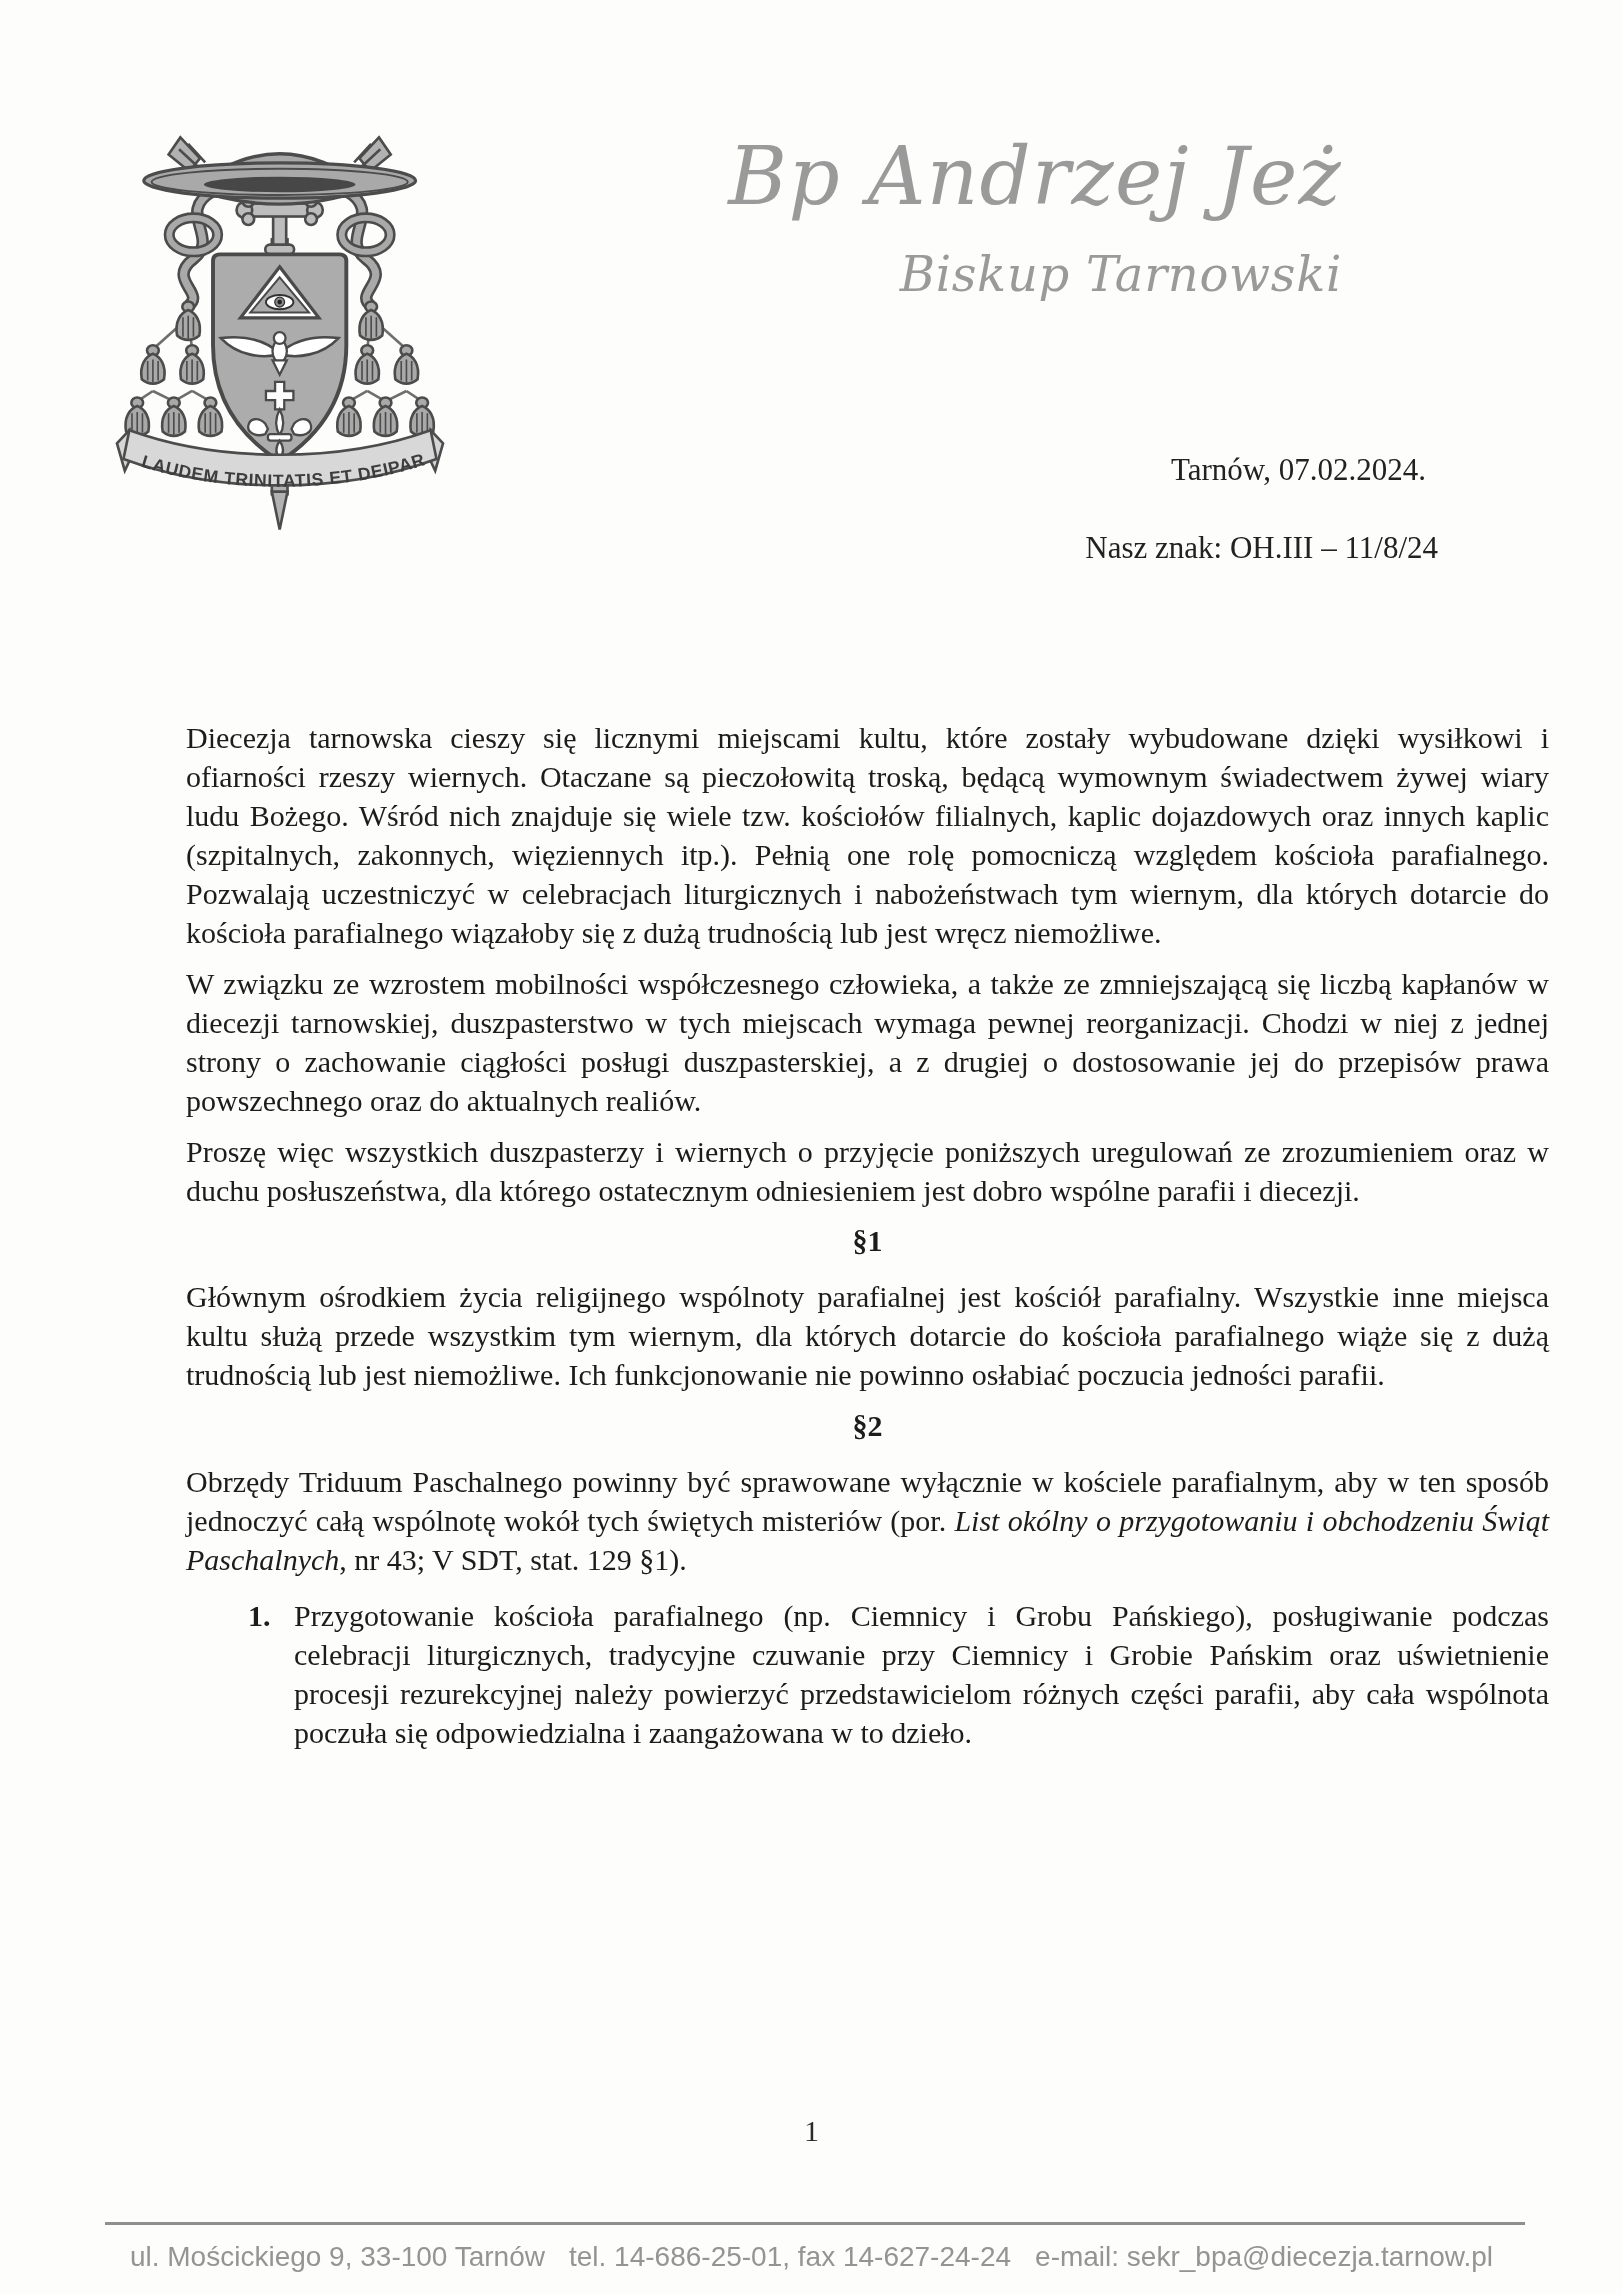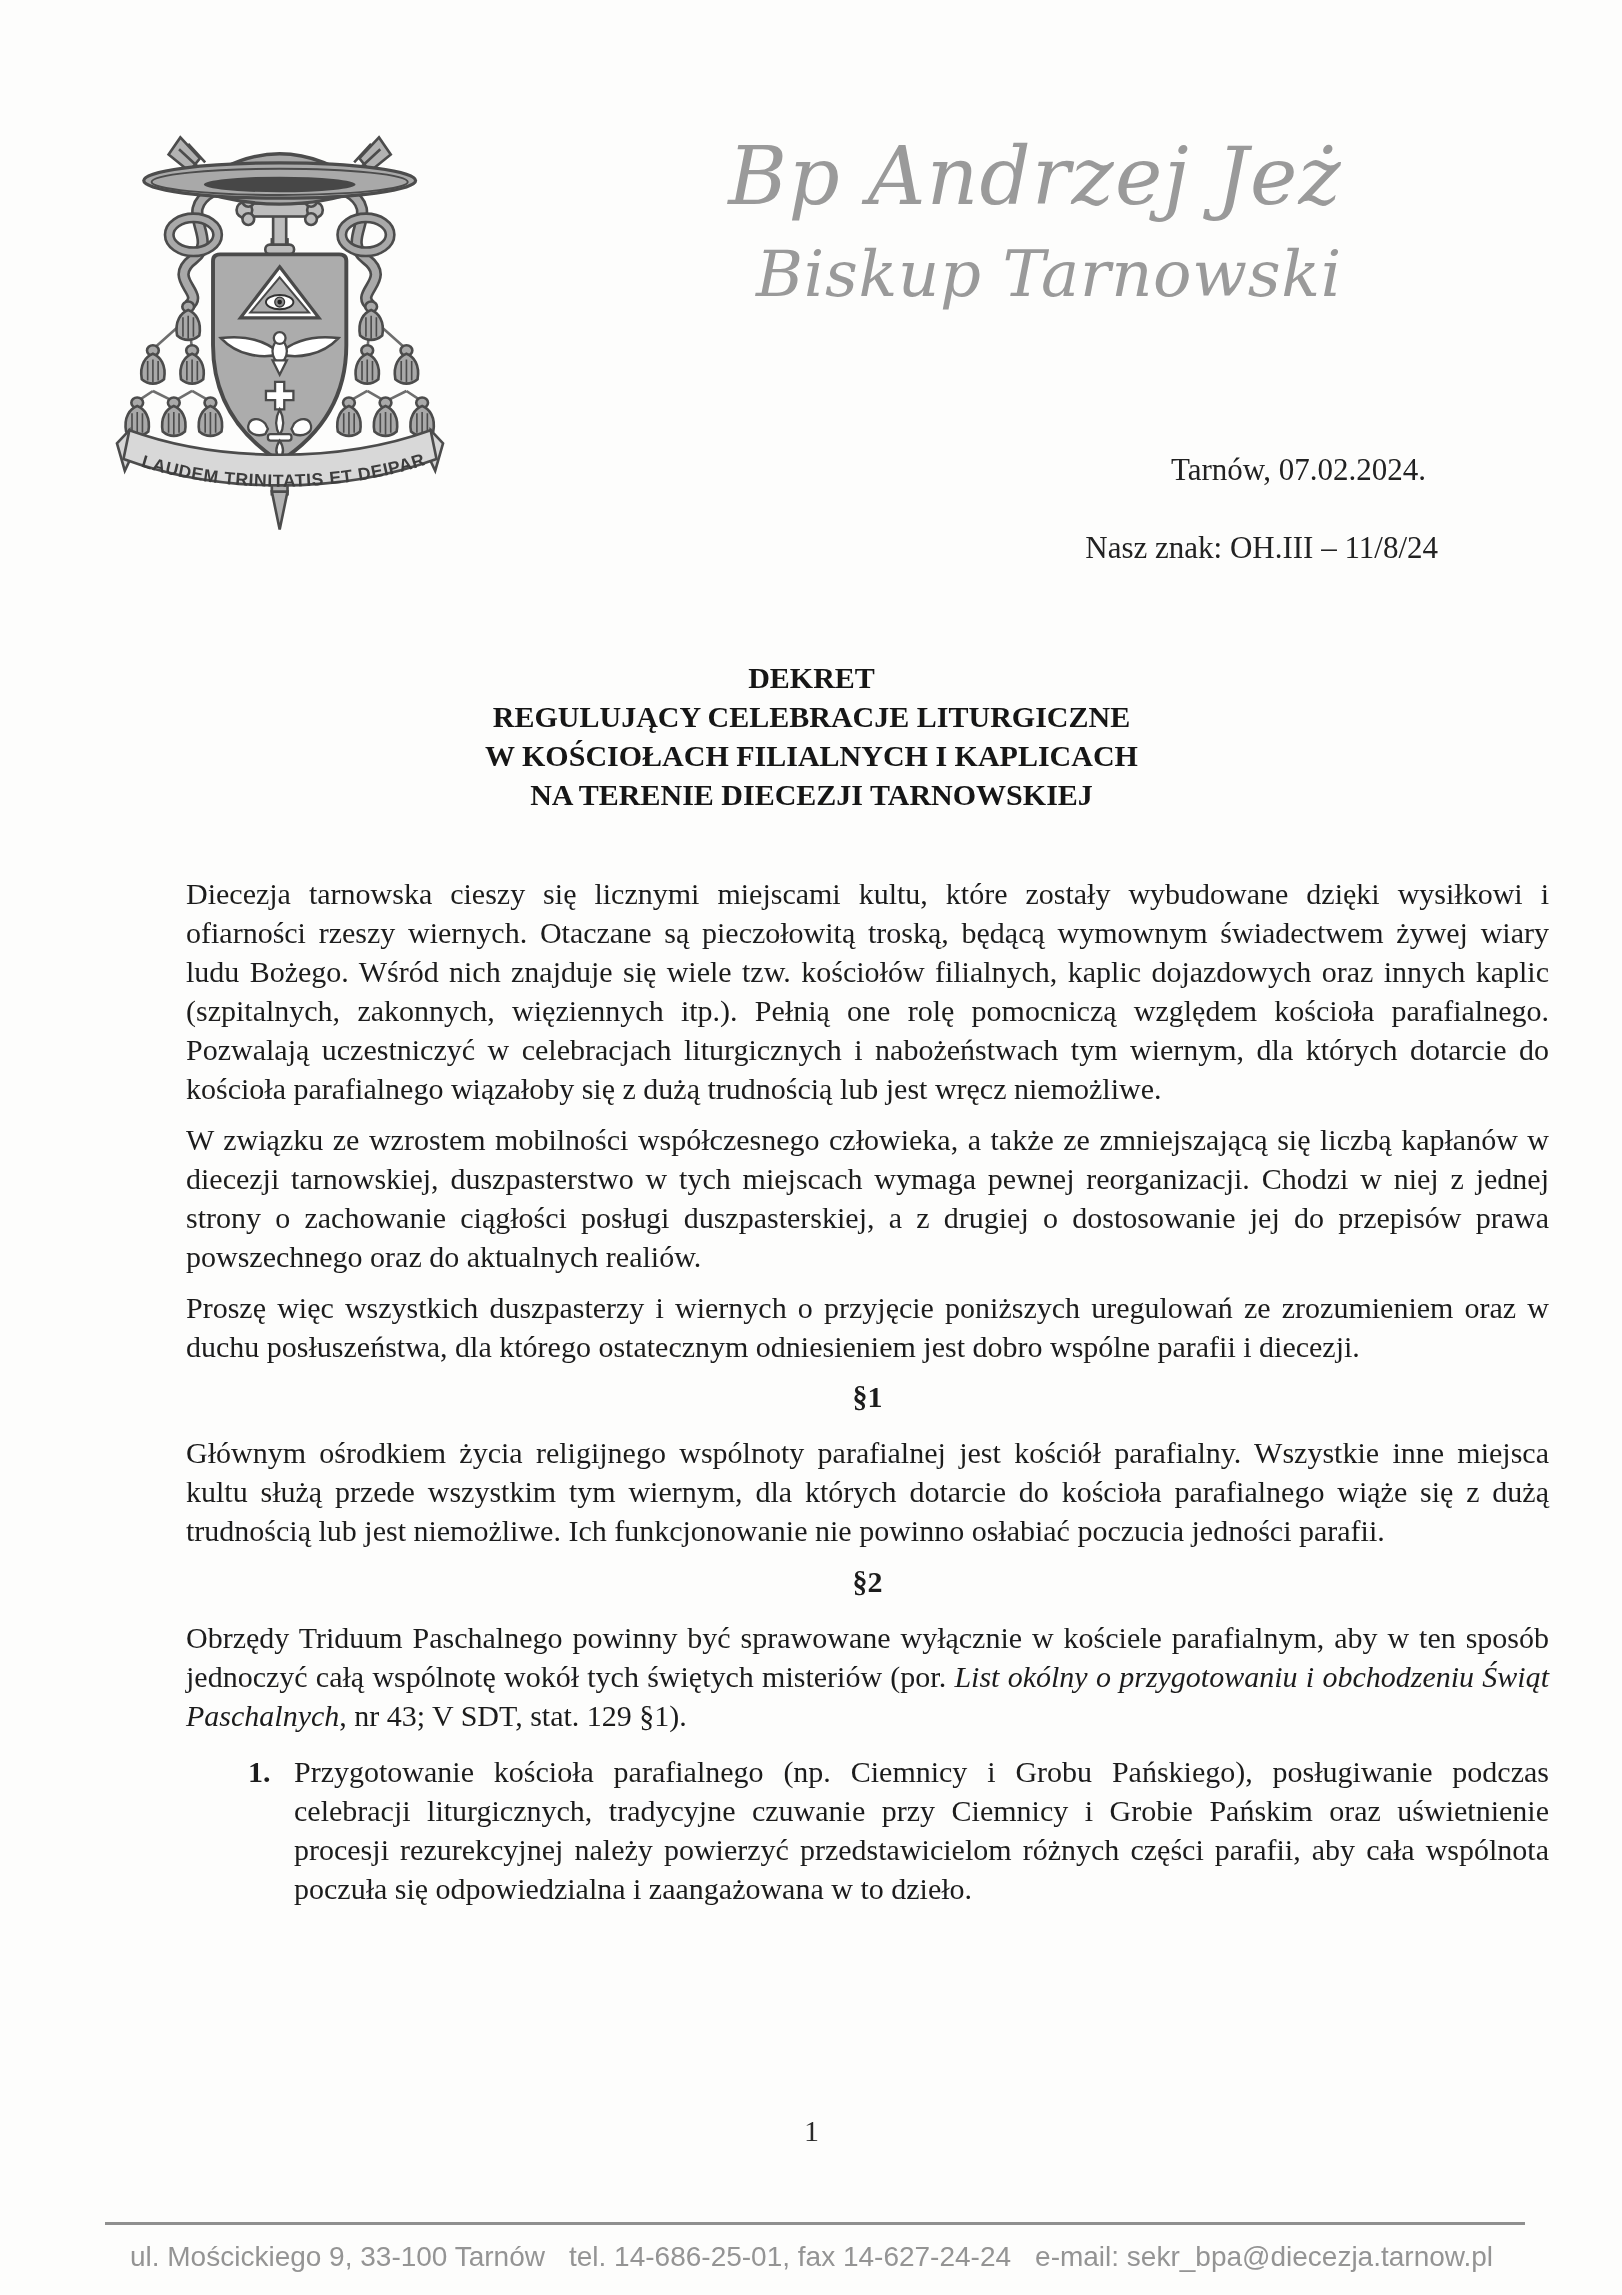--- a/index.html
+++ b/index.html
@@ -14,21 +14,21 @@
   }
   
   .letterhead{position:relative;height:658px;}
   .crest{position:absolute;left:115px;top:128px;width:330px;height:409px;}
   .signature{
     position:absolute;left:681px;top:128px;width:661px;
     text-align:right;color:#9a9a9a;
     font-family:"DejaVu Serif", serif;font-style:italic;
   }
   .sig-name{font-size:80px;line-height:98px;letter-spacing:1.3px;}
-  .sig-title{font-size:64px;line-height:72px;margin-top:11.8px;letter-spacing:0.7px;}
+  .sig-title{font-size:48px;line-height:72px;margin-top:11.8px;letter-spacing:0.7px;}
   .place-date{
     position:absolute;right:197px;top:452px;
     font-size:31px;color:#222;
   }
   .reference{
     position:absolute;right:185px;top:530px;
     font-size:31px;color:#222;
   }
   
   .title-block{
@@ -183,26 +183,20 @@
 
     <div class="signature">
       <div class="sig-name">Bp Andrzej Jeż</div>
       <div class="sig-title">Biskup Tarnowski</div>
     </div>
 
     <div class="place-date">Tarnów, 07.02.2024.</div>
     <div class="reference">Nasz znak: OH.III – 11/8/24</div>
   </div>
 
-  <div class="title-block">
-    <div>DEKRET</div>
-    <div>REGULUJĄCY CELEBRACJE LITURGICZNE</div>
-    <div>W KOŚCIOŁACH FILIALNYCH I KAPLICACH</div>
-    <div>NA TERENIE DIECEZJI TARNOWSKIEJ</div>
-  </div>
 
   <div class="body-text">
     <p class="para para-first">Diecezja tarnowska cieszy się licznymi miejscami kultu, które zostały wybudowane dzięki wysiłkowi i ofiarności rzeszy wiernych. Otaczane są pieczołowitą troską, będącą wymownym świadectwem żywej wiary ludu Bożego. Wśród nich znajduje się wiele tzw. kościołów filialnych, kaplic dojazdowych oraz innych kaplic (szpitalnych, zakonnych, więziennych itp.). Pełnią one rolę pomocniczą względem kościoła parafialnego. Pozwalają uczestniczyć w celebracjach liturgicznych i nabożeństwach tym wiernym, dla których dotarcie do kościoła parafialnego wiązałoby się z dużą trudnością lub jest wręcz niemożliwe.</p>
     <p class="para">W związku ze wzrostem mobilności współczesnego człowieka, a także ze zmniejszającą się liczbą kapłanów w diecezji tarnowskiej, duszpasterstwo w tych miejscach wymaga pewnej reorganizacji. Chodzi w niej z jednej strony o zachowanie ciągłości posługi duszpasterskiej, a z drugiej o dostosowanie jej do przepisów prawa powszechnego oraz do aktualnych realiów.</p>
     <p class="para">Proszę więc wszystkich duszpasterzy i wiernych o przyjęcie poniższych uregulowań ze zrozumieniem oraz w duchu posłuszeństwa, dla którego ostatecznym odniesieniem jest dobro wspólne parafii i diecezji.</p>
 
     <div class="section-head">§1</div>
     <p class="para">Głównym ośrodkiem życia religijnego wspólnoty parafialnej jest kościół parafialny. Wszystkie inne miejsca kultu służą przede wszystkim tym wiernym, dla których dotarcie do kościoła parafialnego wiąże się z dużą trudnością lub jest niemożliwe. Ich funkcjonowanie nie powinno osłabiać poczucia jedności parafii.</p>
 
     <div class="section-head">§2</div>

